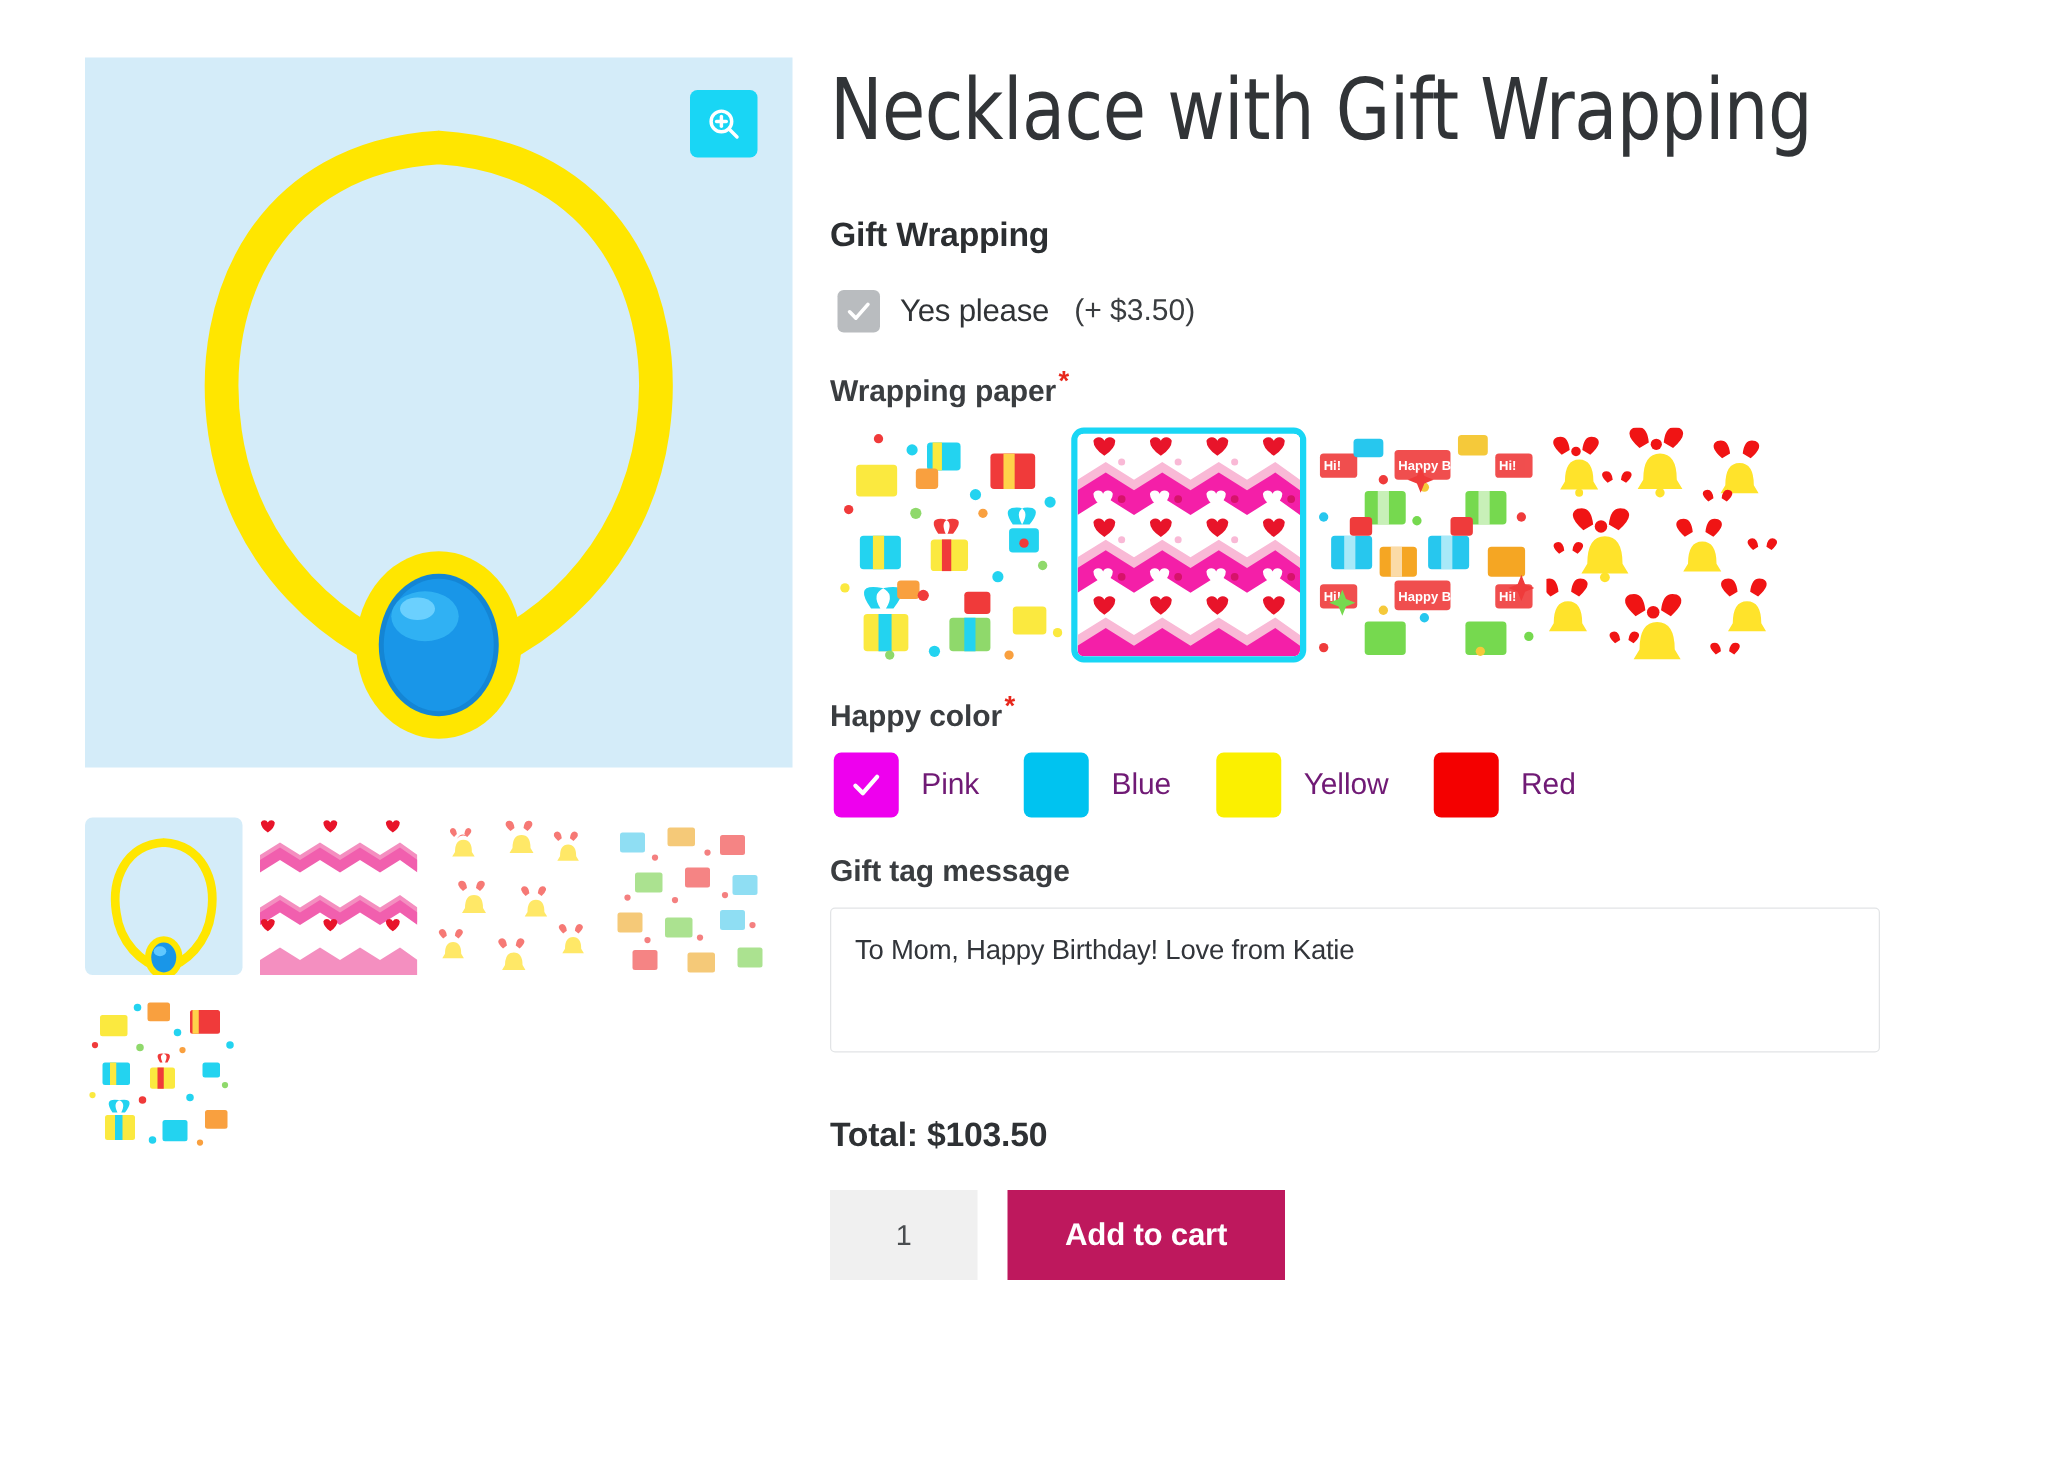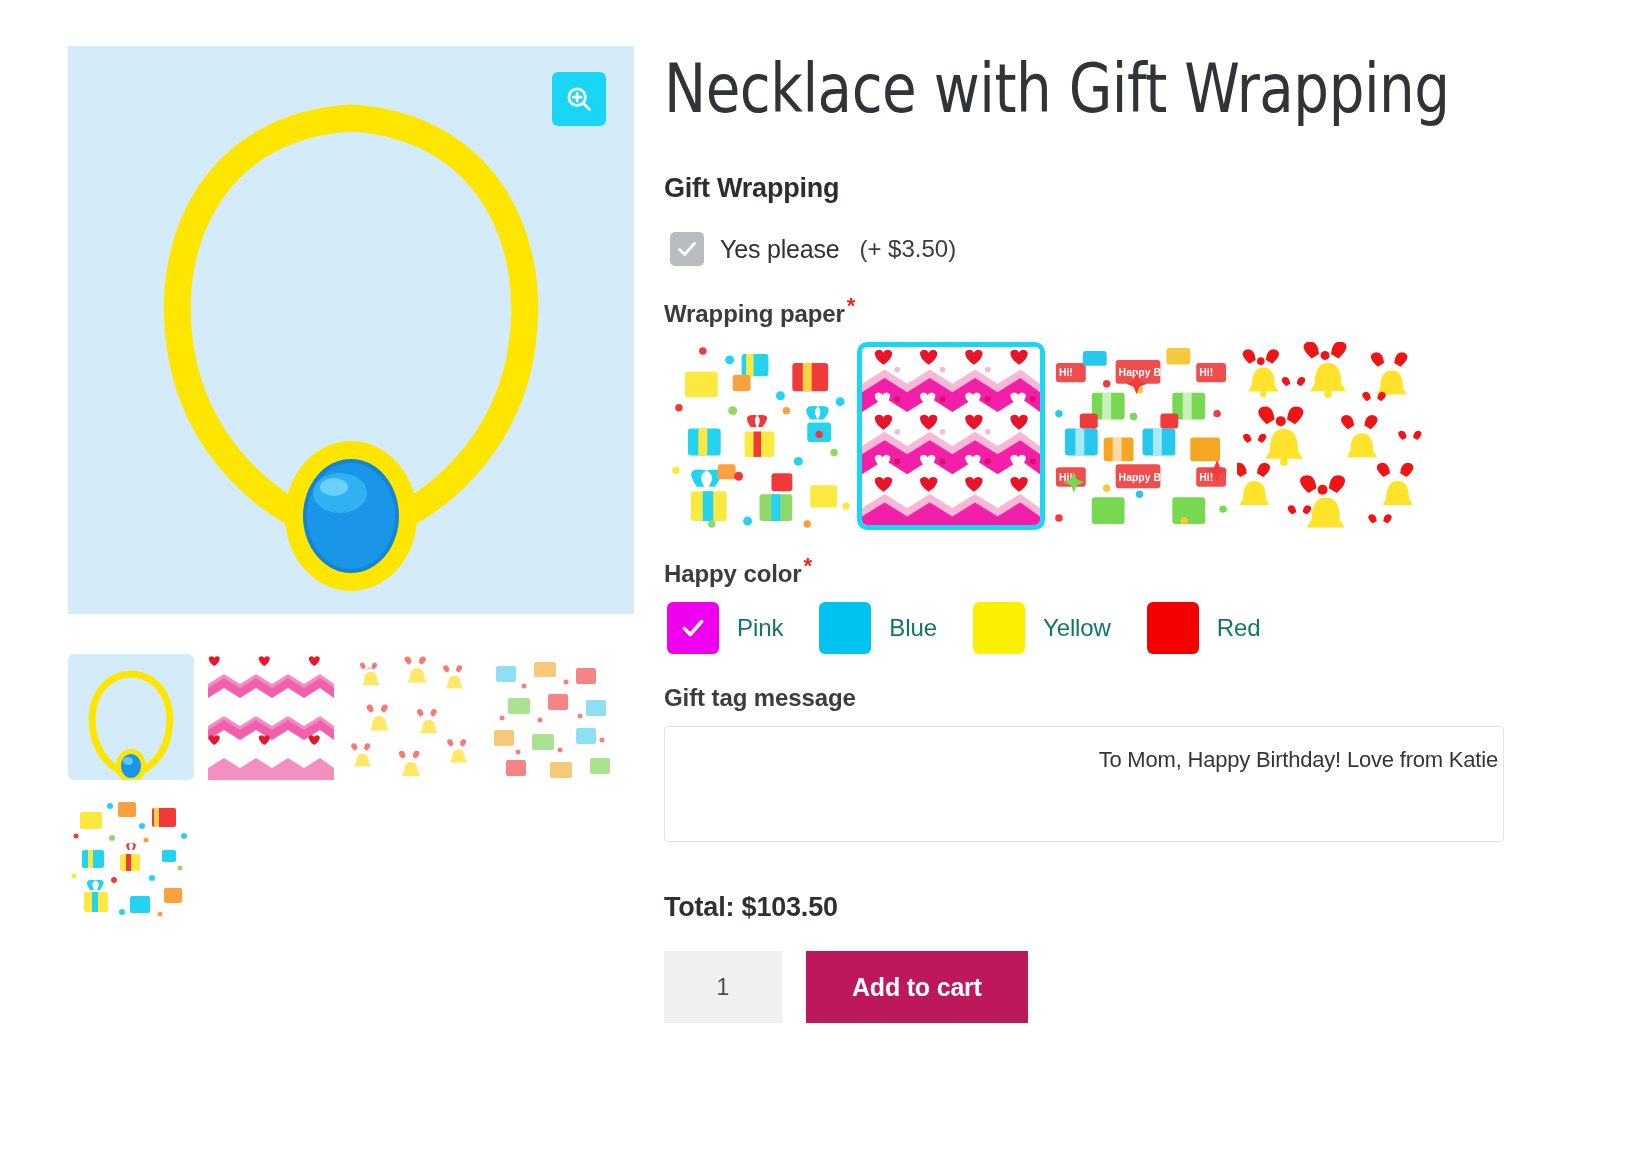--- a/index.html
+++ b/index.html
@@ -111,36 +111,35 @@
   
   .ribbon-row { display: flex; align-items: center; padding-left: 3px; gap: 0; }
   .ribbon-item { display: flex; align-items: center; margin-right: 36px; }
   .ribbon-sw {
     width: 52px; height: 52px;
     border-radius: 6px;
     display: flex; align-items: center; justify-content: center;
     cursor: pointer;
   }
   .ribbon-sw svg { width: 26px; height: 26px; }
-  .ribbon-name { font-size: 24px; color: #0f766e; margin-left: 18px; letter-spacing: -0.1px; }
+  .ribbon-name { font-size: 24px; color: #701a75; margin-left: 18px; letter-spacing: -0.1px; }
 
   
   .gift-textarea {
     width: 840px; height: 116px;
     border: 1px solid #e2e4e6;
     border-radius: 4px;
-    padding: 20px 5px;
+    padding: 20px 19px;
     font-family: "Liberation Sans", sans-serif;
     font-size: 22px;
     color: #32353a;
     resize: none;
     outline: none;
     background: #fff;
     letter-spacing: -0.2px;
-    text-align: right;
   }
 
   .total {
     font-size: 27px;
     font-weight: 700;
     color: #2e3134;
     margin: 46px 0 28px 0;
     letter-spacing: -0.2px;
   }
 

